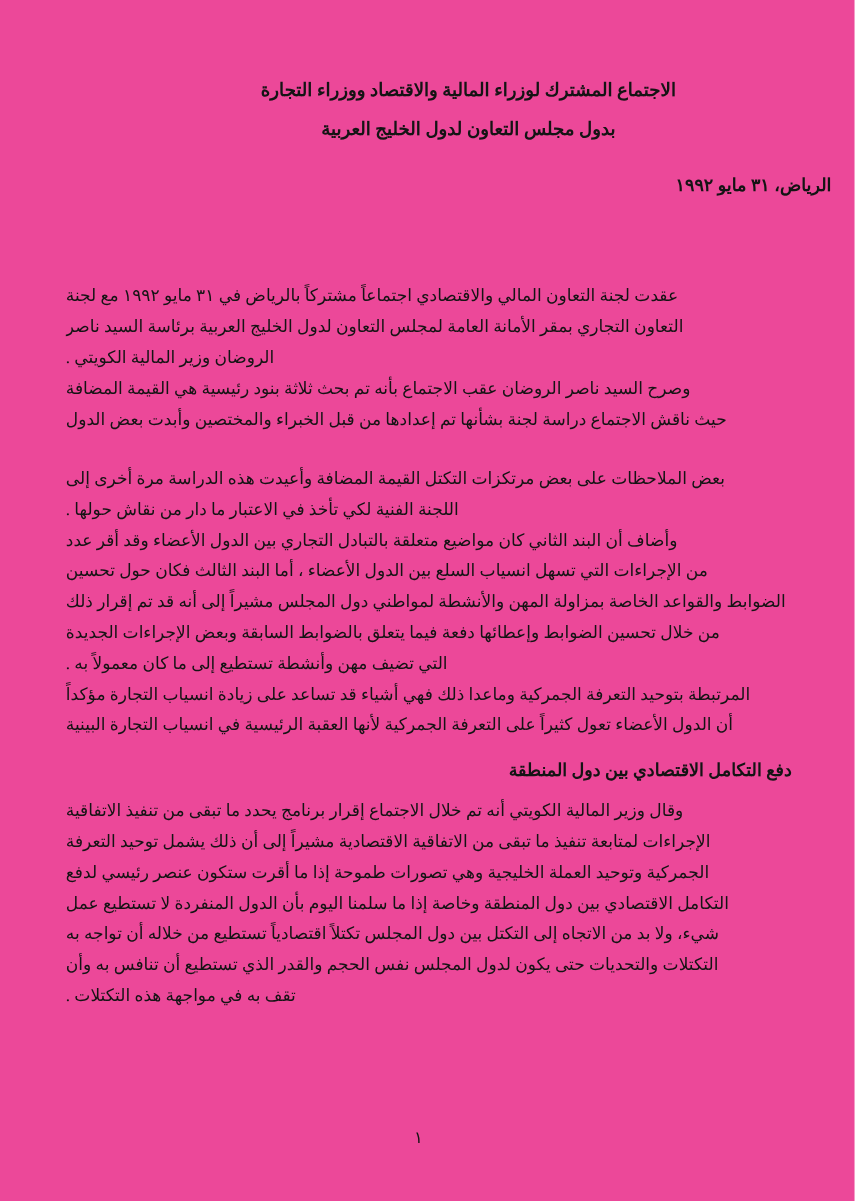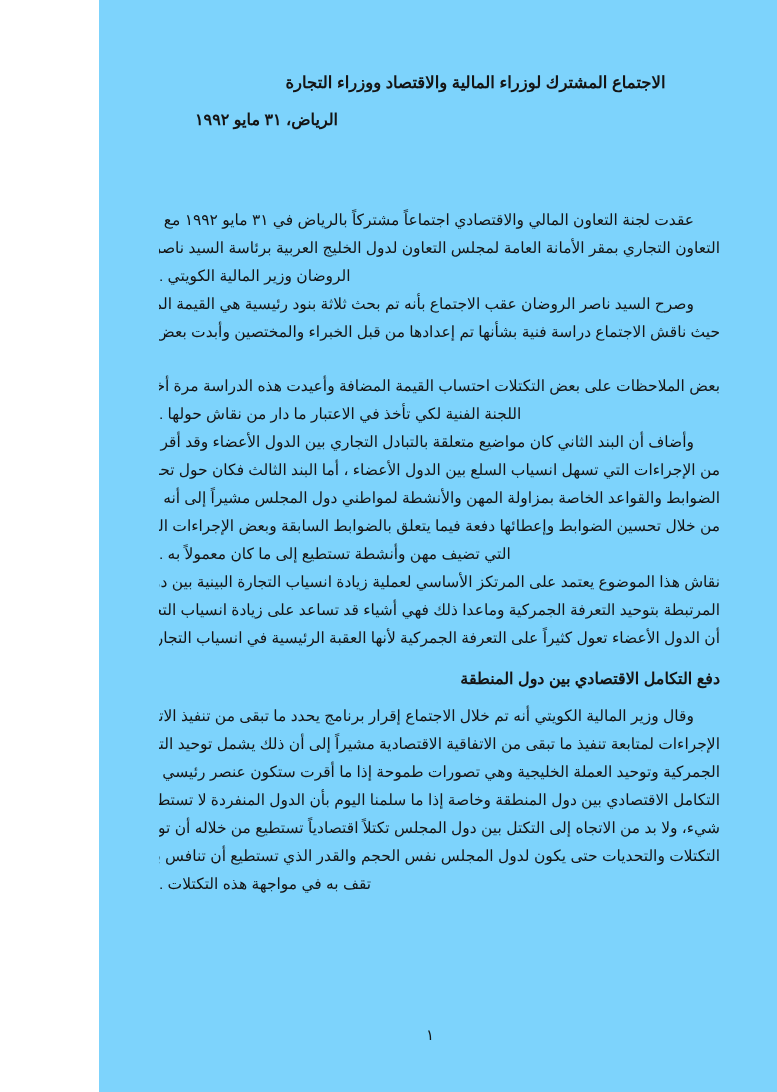--- a/index.html
+++ b/index.html
@@ -2,26 +2,26 @@
 <html lang="ar" dir="rtl"><head>
 <meta charset="utf-8">
 <style>
   html, body {
     margin: 0;
     padding: 0;
     background: #ffffff;
   }
   .page {
     position: relative;
-    width: 678px;
+    width: 777px;
     height: 1092px;
-    background: #7dd3fc;
+    background: #ec4899;
     overflow: hidden;
     direction: rtl;
-    font-family: Liberation Sans, sans-serif;
+    font-family: Liberation Serif, serif;
     color: #141414;
   }
   .content {
     position: relative;
     padding: 0 57px 0 60px; 
   }
   .title-block {
     position: relative;
     left: 36px;            
     padding-top: 64px;
@@ -29,22 +29,22 @@
   }
   .title-line {
     font-weight: bold;
     font-size: 16.5px;
     line-height: 36px;
     white-space: nowrap;
   }
   .dateline {
     position: relative;
     left: 36px;
-    margin-top: 8px;
-    text-align: left;
+    margin-top: 22px;
+    text-align: right;
     font-weight: bold;
     font-size: 16px;
     line-height: 24px;
   }
   .doc-body {
     margin-top: 74px;
     font-size: 15.5px;
   }
   .block { margin: 0; }
   .block.gap-before { margin-top: 26px; }
@@ -77,47 +77,47 @@
   }
 </style>
 </head>
 <body>
 
 <div class="page">
   <div class="content">
 
     <div class="title-block">
       <div class="title-line">الاجتماع المشترك لوزراء المالية والاقتصاد ووزراء التجارة</div>
+      <div class="title-line">بدول مجلس التعاون لدول الخليج العربية</div>
     </div>
 
     <div class="dateline">الرياض، ٣١ مايو ١٩٩٢</div>
 
     <div class="doc-body">
         <div class="block">
           <div class="line indent">عقدت لجنة التعاون المالي والاقتصادي اجتماعاً مشتركاً بالرياض في ٣١ مايو ١٩٩٢ مع لجنة</div>
           <div class="line">التعاون التجاري بمقر الأمانة العامة لمجلس التعاون لدول الخليج العربية برئاسة السيد ناصر</div>
           <div class="line">الروضان وزير المالية الكويتي .</div>
         </div>
         <div class="block">
           <div class="line indent">وصرح السيد ناصر الروضان عقب الاجتماع بأنه تم بحث ثلاثة بنود رئيسية هي القيمة المضافة</div>
-          <div class="line">حيث ناقش الاجتماع دراسة فنية بشأنها تم إعدادها من قبل الخبراء والمختصين وأبدت بعض الدول</div>
+          <div class="line">حيث ناقش الاجتماع دراسة لجنة بشأنها تم إعدادها من قبل الخبراء والمختصين وأبدت بعض الدول</div>
         </div>
         <div class="block gap-before">
-          <div class="line">بعض الملاحظات على بعض التكتلات احتساب القيمة المضافة وأعيدت هذه الدراسة مرة أخرى إلى</div>
+          <div class="line">بعض الملاحظات على بعض مرتكزات التكتل القيمة المضافة وأعيدت هذه الدراسة مرة أخرى إلى</div>
           <div class="line">اللجنة الفنية لكي تأخذ في الاعتبار ما دار من نقاش حولها .</div>
         </div>
         <div class="block">
           <div class="line indent">وأضاف أن البند الثاني كان مواضيع متعلقة بالتبادل التجاري بين الدول الأعضاء وقد أقر عدد</div>
           <div class="line">من الإجراءات التي تسهل انسياب السلع بين الدول الأعضاء ، أما البند الثالث فكان حول تحسين</div>
           <div class="line">الضوابط والقواعد الخاصة بمزاولة المهن والأنشطة لمواطني دول المجلس مشيراً إلى أنه قد تم إقرار ذلك</div>
           <div class="line">من خلال تحسين الضوابط وإعطائها دفعة فيما يتعلق بالضوابط السابقة وبعض الإجراءات الجديدة</div>
           <div class="line">التي تضيف مهن وأنشطة تستطيع إلى ما كان معمولاً به .</div>
         </div>
         <div class="block">
-          <div class="line">نقاش هذا الموضوع يعتمد على المرتكز الأساسي لعملية زيادة انسياب التجارة البينية بين دول المجلس</div>
           <div class="line">المرتبطة بتوحيد التعرفة الجمركية وماعدا ذلك فهي أشياء قد تساعد على زيادة انسياب التجارة مؤكداً</div>
           <div class="line">أن الدول الأعضاء تعول كثيراً على التعرفة الجمركية لأنها العقبة الرئيسية في انسياب التجارة البينية</div>
         </div>
         <div class="section-heading">دفع التكامل الاقتصادي بين دول المنطقة</div>
         <div class="block">
           <div class="line indent">وقال وزير المالية الكويتي أنه تم خلال الاجتماع إقرار برنامج يحدد ما تبقى من تنفيذ الاتفاقية</div>
           <div class="line">الإجراءات لمتابعة تنفيذ ما تبقى من الاتفاقية الاقتصادية مشيراً إلى أن ذلك يشمل توحيد التعرفة</div>
           <div class="line">الجمركية وتوحيد العملة الخليجية وهي تصورات طموحة إذا ما أقرت ستكون عنصر رئيسي لدفع</div>
           <div class="line">التكامل الاقتصادي بين دول المنطقة وخاصة إذا ما سلمنا اليوم بأن الدول المنفردة لا تستطيع عمل</div>
           <div class="line">شيء، ولا بد من الاتجاه إلى التكتل بين دول المجلس تكتلاً اقتصادياً تستطيع من خلاله أن تواجه به</div>

